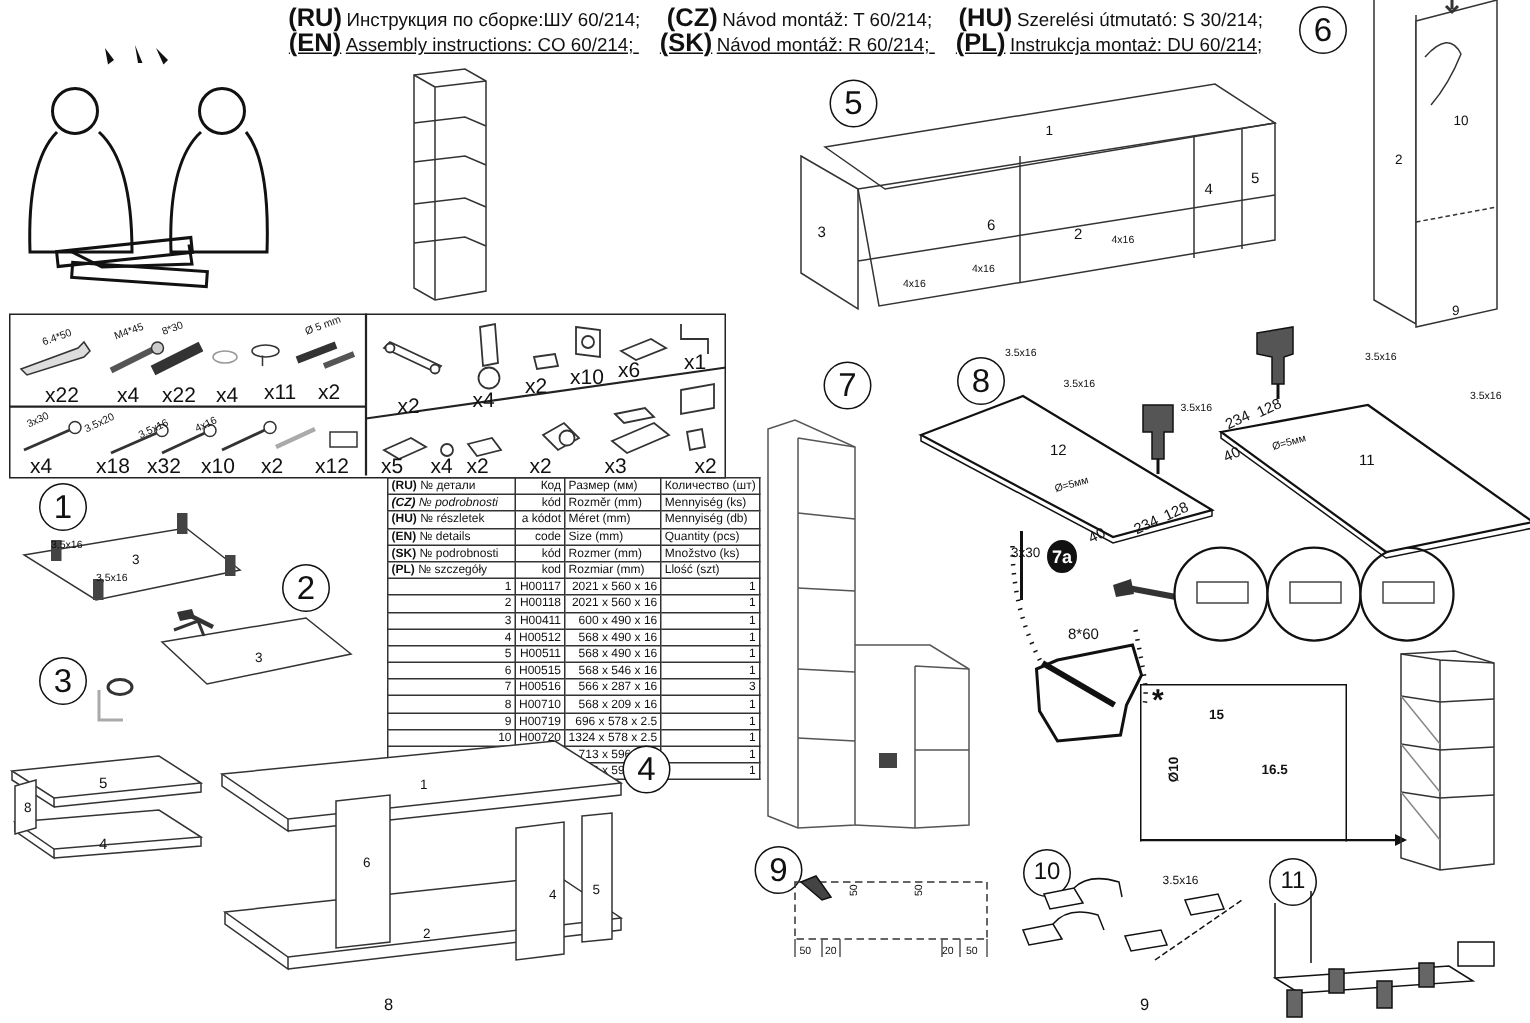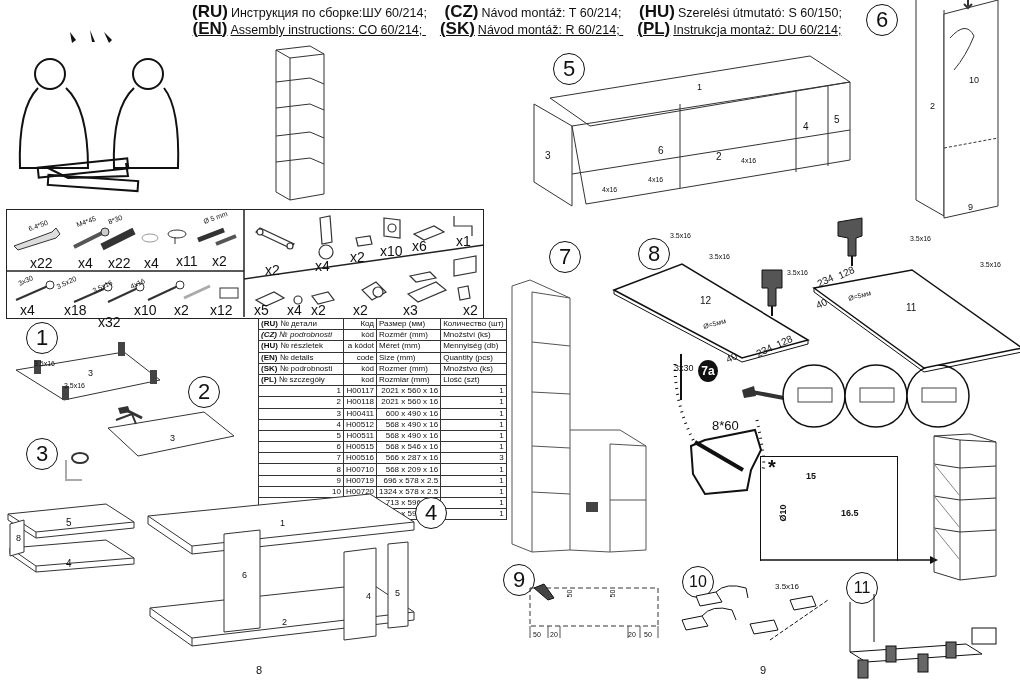--- a/index.html
+++ b/index.html
@@ -19,21 +19,21 @@
   .pg{position:absolute;font-size:11px;}
   svg{position:absolute;overflow:visible;}
   .tiny{position:absolute;font-size:7px;}
 </style>
 </head>
 <body>
 
 <div class="hdr" style="top:2px;">
   <b>(RU)</b><span class="t">Инструкция по сборке:ШУ 60/214;</span>
   <b>(CZ)</b><span class="t">Návod montáž: T 60/214;</span>
-  <b>(HU)</b><span class="t">Szerelési útmutató: S 60/150;</span>
+  <b>(HU)</b><span class="t">Szerelési útmutató: S 30/214;</span>
 </div>
 <div class="hdr" style="top:19px;text-decoration:underline;">
   <b>(EN)</b><span class="t">Assembly instructions: CO 60/214;</span>
   <b>(SK)</b><span class="t">Návod montáž: R 60/214;</span>
   <b>(PL)</b><span class="t">Instrukcja montaż: DU 60/214;</span>
 </div>
 
 <svg style="left:8px;top:28px;" width="180" height="172">
   <g fill="none" stroke="#111" stroke-width="2">
     <circle cx="42" cy="46" r="15"></circle>
@@ -113,21 +113,21 @@
     </g>
   <path d="M170 18 L196 6" stroke="#aaa" stroke-width="3"></path>
   <rect x="206" y="8" width="18" height="10" fill="#fff" stroke="#333"></rect>
 </svg>
 <span class="tiny" style="left:18px;top:277px;transform:rotate(-25deg);">3x30</span>
 <span class="tiny" style="left:56px;top:279px;transform:rotate(-25deg);">3.5x20</span>
 <span class="tiny" style="left:92px;top:283px;transform:rotate(-25deg);">3.5x16</span>
 <span class="tiny" style="left:130px;top:280px;transform:rotate(-25deg);">4x16</span>
 <span class="qty" style="left:20px;top:302px;">x4</span>
 <span class="qty" style="left:64px;top:302px;">x18</span>
-<span class="qty" style="left:98px;top:314px;text-align:center;">x32</span>
+<span class="qty" style="left:98px;top:302px;text-align:center;">x32</span>
 <span class="qty" style="left:134px;top:302px;">x10</span>
 <span class="qty" style="left:174px;top:302px;">x2</span>
 <span class="qty" style="left:210px;top:302px;">x12</span>
 
 <svg style="left:250px;top:212px;" width="230" height="100">
   <g fill="#fff" stroke="#333" stroke-width="1.2">
     <path d="M6 20 L40 36 L44 32 L10 16Z"></path>
       <circle cx="10" cy="20" r="3"></circle>
       <circle cx="40" cy="34" r="3"></circle>
     <path d="M70 6 L80 4 L82 30 L72 32Z"></path>
@@ -166,21 +166,21 @@
       <tr>
         <td style="width: 80px;"><b>(RU)</b> <span>№ детали</span></td>
         <td class="c">Код</td>
         <td>Размер  (мм)</td>
         <td>Количество (шт)</td>
       </tr>
       <tr>
         <td style="width: 80px; font-style: italic;"><b>(CZ)</b> <span>№ podrobnosti</span></td>
         <td class="c">kód</td>
         <td>Rozměr (mm)</td>
-        <td>Množství (ks)</td>
+        <td>Mennyiség (ks)</td>
       </tr>
       <tr>
         <td style="width: 80px;"><b>(HU)</b> <span>№ részletek</span></td>
         <td class="c">a kódot</td>
         <td>Méret (mm)</td>
         <td>Mennyiség (db)</td>
       </tr>
       <tr>
         <td style="width: 80px;"><b>(EN)</b> <span>№ details</span></td>
         <td class="c">code</td>
@@ -376,21 +376,21 @@
     <path d="M2 6 L20 0 L60 18 L60 270 L22 272 L2 264Z"></path>
     <path d="M22 12 L22 272 M22 12 L60 18"></path>
     <path d="M22 62 L60 66 M22 112 L60 114 M22 166 L60 168 M22 212 L60 214" fill="none"></path>
     <path d="M60 150 L110 150 L136 166 L136 270 L100 272 L60 270" fill="none"></path>
     <path d="M100 164 L100 272 M100 164 L136 166 M100 220 L136 220"></path>
   </g>
   <rect x="76" y="222" width="12" height="10" fill="#444"></rect>
 </svg>
 <div class="abs" style="left:698px;top:360px;width:20px;height:22px;border-radius:50%;background:#111;color:#fff;font-weight:bold;font-size:12px;text-align:center;line-height:22px;">7a</div>
 <span class="tiny" style="left:674px;top:363px;font-size:9px;">3x30</span>
-<span class="tiny" style="left:712px;top:418px;font-size:13px;">8*60</span>
+<span class="tiny" style="left:712px;top:418px;font-size:10px;">8*60</span>
 <svg style="left:665px;top:330px;" width="110" height="170">
   <path d="M16 24 L16 70" stroke="#111" stroke-width="2"></path>
   <path d="M10 34 C 10 70 20 100 40 130" stroke="#111" stroke-width="3" stroke-dasharray="1 5" fill="none"></path>
   <path d="M40 110 L90 100 L96 120 L86 140 L82 160 L40 164 L28 144 L26 116Z" fill="#fff" stroke="#111" stroke-width="2"></path>
   <path d="M30 112 L78 140" stroke="#111" stroke-width="4"></path>
   <path d="M92 90 C 98 120 100 130 98 140" stroke="#111" stroke-width="3" stroke-dasharray="1 5" fill="none"></path>
 </svg>
 <svg style="left:740px;top:384px;" width="46" height="26">
     <path d="M2 6 L14 2 L16 12 L4 14Z" fill="#333"></path>
     <path d="M12 8 L44 14" stroke="#333" stroke-width="4"></path>

